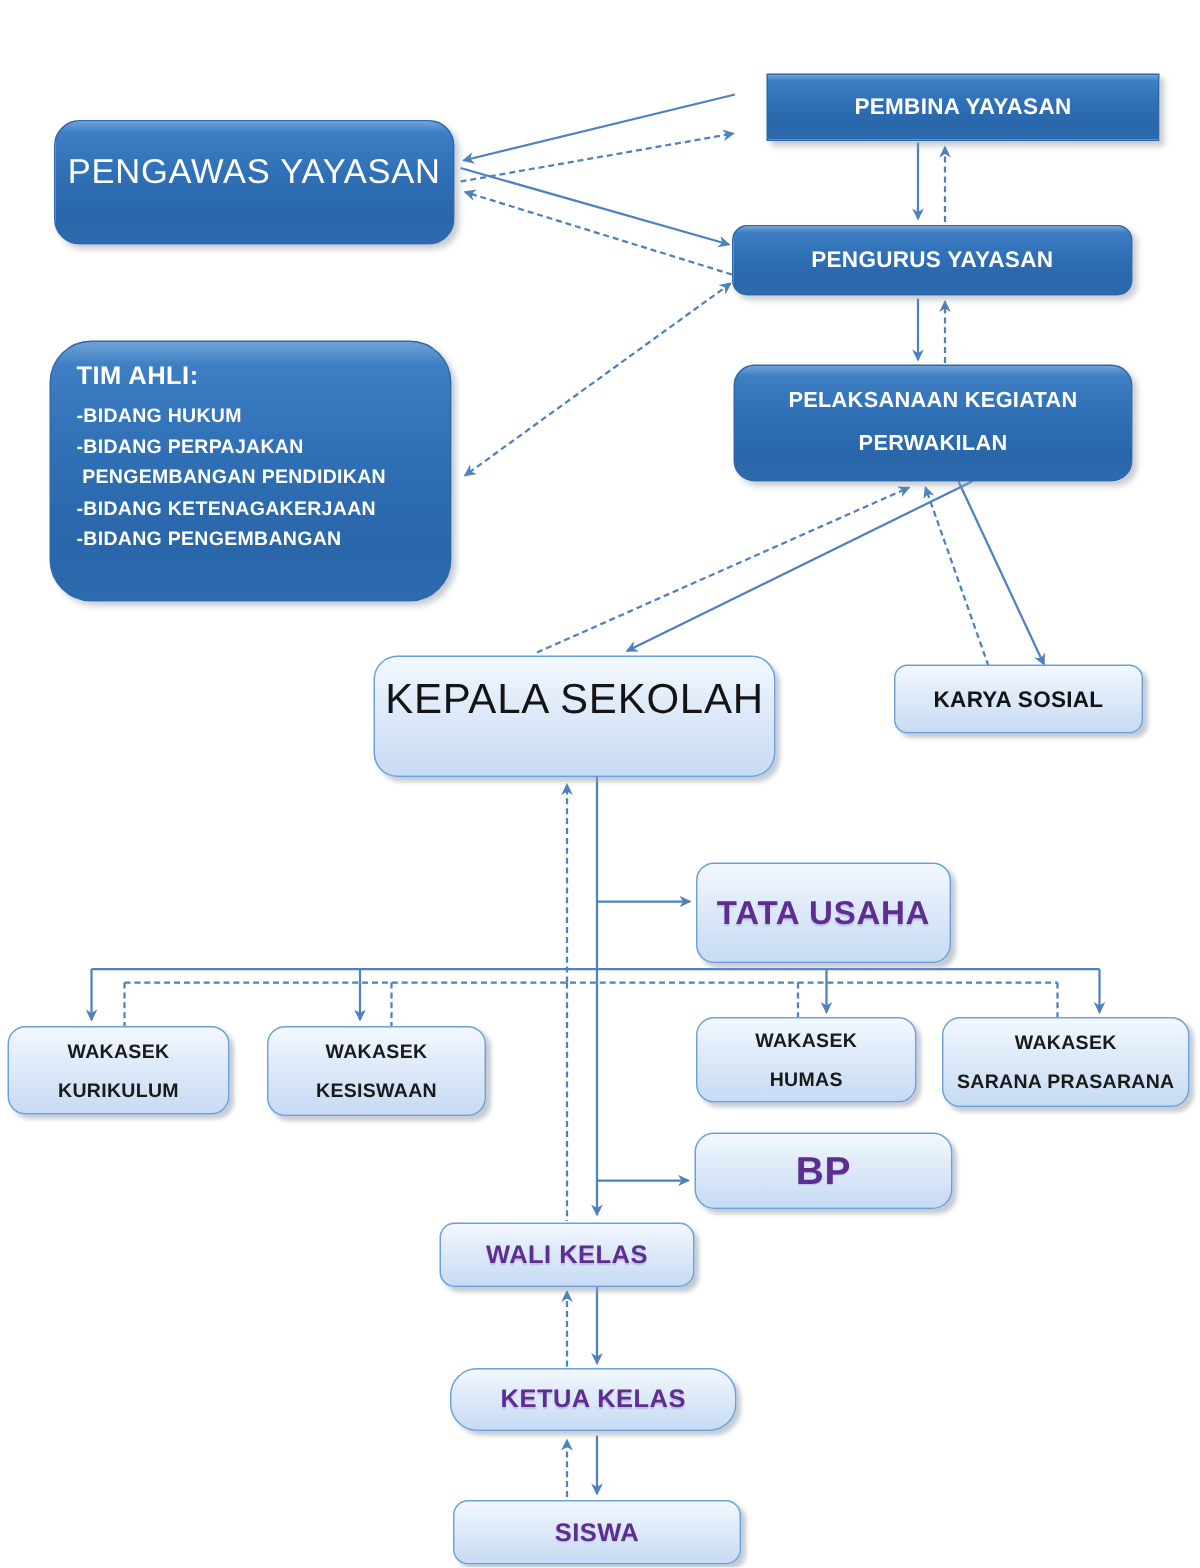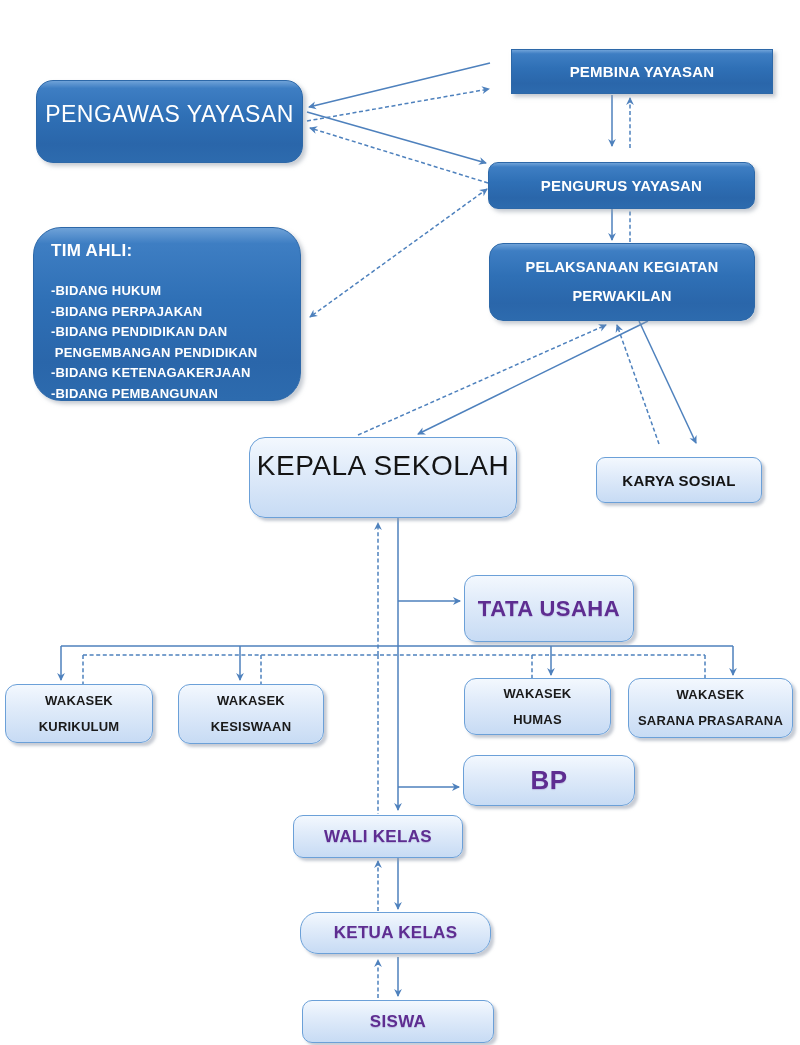--- a/index.html
+++ b/index.html
@@ -26,21 +26,21 @@
     background:linear-gradient(180deg,#f3f8fe 0%,#e1ecfa 38%,#c7dbf4 100%);
     border:1.6px solid #6ba0d8;
     box-shadow:3px 3px 3px rgba(152,160,176,.55);
   }
   .purple{color:#5e2d91;font-weight:bold;text-shadow:0 1px 1px rgba(94,45,145,.22);}
   .lbl-lg{font-size:23px;letter-spacing:.5px;}
   .lbl-sm{font-size:15px;font-weight:bold;letter-spacing:.2px;}
   .two-line{line-height:29px;font-size:14.5px;font-weight:bold;letter-spacing:.2px;text-align:right;}
   .wak{font-size:13px;font-weight:bold;line-height:26px;letter-spacing:.2px;color:#1a1a1a;}
   .tim{align-items:flex-start;justify-content:flex-start;text-align:left;padding:13px 0 0 17px;}
-  .tim-title{font-size:17px;font-weight:bold;letter-spacing:.3px;margin-bottom:20px;}
+  .tim-title{font-size:17px;font-weight:bold;letter-spacing:.3px;margin-bottom:6px;}
   .tim-item{font-size:13px;font-weight:bold;line-height:20.5px;letter-spacing:.2px;white-space:pre-wrap;}
 </style>
 </head>
 <body>
 
 <div class="canvas">
 
   <svg class="edges" viewBox="0 0 800 1045" xmlns="http://www.w3.org/2000/svg">
     <defs>
       <marker id="arr" markerWidth="10" markerHeight="10" refX="7.6" refY="4.5" orient="auto" markerUnits="userSpaceOnUse">
@@ -89,44 +89,43 @@
   </svg>
 
   <div class="node dark lbl-sm" style="left:492px;top:49px;width:262px;height:45px;border-radius:0;margin-left:19px;">
     <span>PEMBINA YAYASAN</span>
   </div>
 
   <div class="node dark lbl-lg" style="left:36px;top:80px;width:267px;height:83px;border-radius:17px;padding-bottom:14px;">
     <span>PENGAWAS YAYASAN</span>
   </div>
 
-  <div class="node dark lbl-sm" style="left:488px;top:150px;width:267px;height:47px;border-radius:10px;margin-top:12px;">
+  <div class="node dark lbl-sm" style="left:488px;top:150px;width:267px;height:47px;border-radius:10px;">
     <span>PENGURUS YAYASAN</span>
   </div>
 
   <div class="node dark tim" style="left:33px;top:227px;width:268px;height:174px;border-radius:28px;">
     <div class="tim-title">TIM AHLI:</div>
     <div class="tim-item">-BIDANG HUKUM</div>
     <div class="tim-item">-BIDANG PERPAJAKAN</div>
-    <div class="tim-item">-BIDANG PENDIDIKAN DAN</div>
     <div class="tim-item"> PENGEMBANGAN PENDIDIKAN</div>
     <div class="tim-item">-BIDANG KETENAGAKERJAAN</div>
-    <div class="tim-item">-BIDANG PEMBANGUNAN</div>
+    <div class="tim-item">-BIDANG PENGEMBANGAN</div>
   </div>
 
   <div class="node dark two-line" style="left:489px;top:243px;width:266px;height:78px;border-radius:14px;">
     <span>PELAKSANAAN KEGIATAN</span>
     <span>PERWAKILAN</span>
   </div>
 
   <div class="node light" style="left:249px;top:437px;width:268px;height:81px;border-radius:16px;font-size:28px;letter-spacing:.5px;padding-bottom:24px;">
     <span>KEPALA SEKOLAH</span>
   </div>
 
-  <div class="node light" style="left:596px;top:457px;width:166px;height:46px;border-radius:9px;font-size:15px;font-weight:bold;letter-spacing:.2px;">
+  <div class="node light" style="left:596px;top:443px;width:166px;height:46px;border-radius:9px;font-size:15px;font-weight:bold;letter-spacing:.2px;">
     <span>KARYA SOSIAL</span>
   </div>
 
   <div class="node light purple" style="left:464px;top:575px;width:170px;height:67px;border-radius:12px;font-size:22px;letter-spacing:.5px;">
     <span>TATA USAHA</span>
   </div>
 
   <div class="node light wak" style="left:5px;top:684px;width:148px;height:59px;border-radius:12px;">
     <span>WAKASEK</span>
     <span>KURIKULUM</span>

